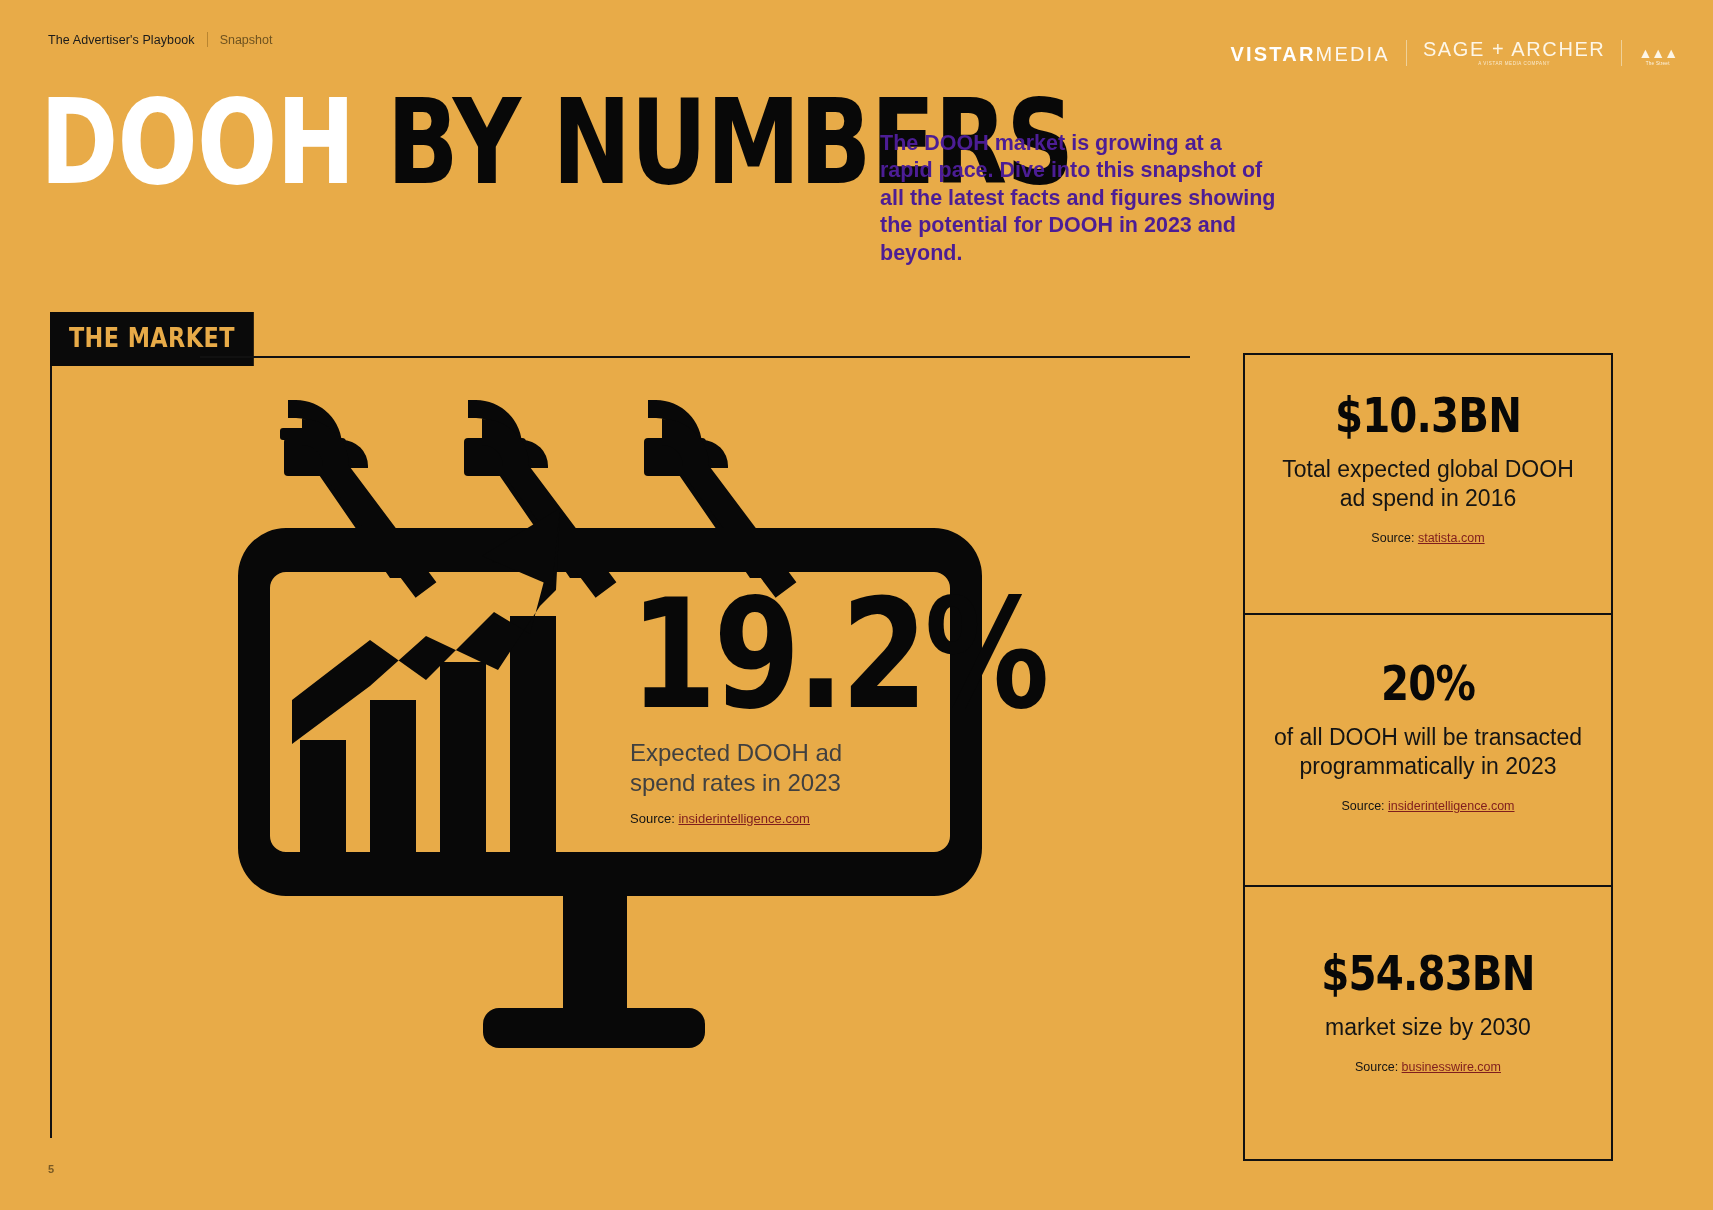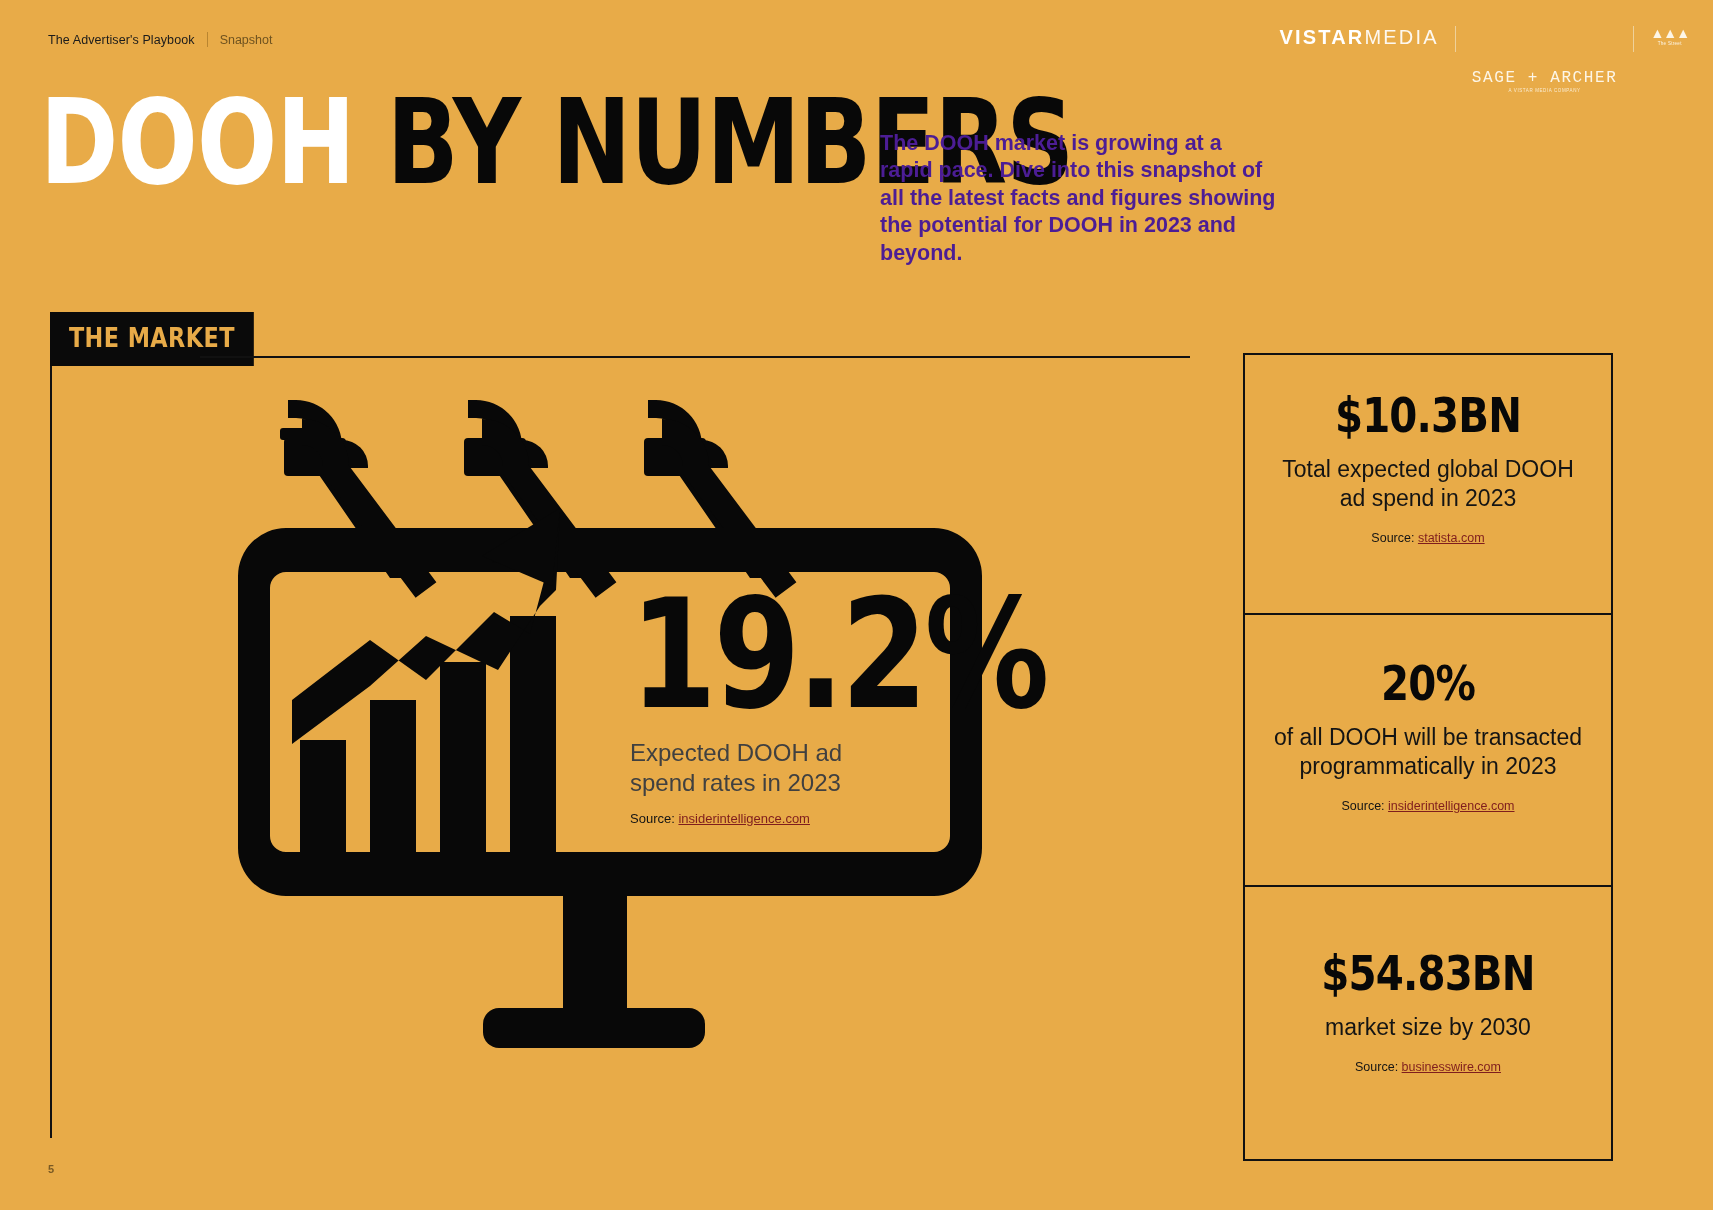--- a/index.html
+++ b/index.html
@@ -47,24 +47,24 @@
     height: 15px;
     background: #b98530;
   }
   .crumb-light {
     color: #6f5320;
     font-weight: normal;
   }
 
   .logos {
     position: absolute;
-    right: 24px;
+    right: 36px;
     top: -4px;
     display: flex;
-    align-items: flex-start;
+    align-items: flex-end;
     gap: 16px;
     height: 40px;
   }
   .logo-vistar {
     font-size: 20px;
     letter-spacing: 2.2px;
     color: #ffffff;
     display: flex;
     align-items: baseline;
   }
@@ -75,22 +75,22 @@
     height: 26px;
     background: #f2ddb5;
     opacity: .75;
   }
   .logo-sage {
     text-align: center;
     color: #fdf6e7;
     line-height: 1;
   }
   .logo-sage .sage-main {
-    font-family: Liberation Mono, monospace;
-    font-size: 16px;
+    font-family: Liberation Sans, sans-serif;
+    font-size: 20px;
     letter-spacing: 1.6px;
     margin-top: 44px;
   }
   .logo-sage .sage-sub {
     font-size: 4.5px;
     letter-spacing: .6px;
     margin-top: 3px;
     opacity: .85;
   }
   .logo-mark {
@@ -371,21 +371,21 @@
     <div class="bb-source">
       <span class="src-label">Source:</span>
       <span class="src-link">insiderintelligence.com</span>
     </div>
   </div>
 
   <div class="cards">
 
     <div class="card card-1">
       <div class="card-number">$10.3BN</div>
-      <div class="card-text">Total expected global DOOH ad spend in 2023</div>
+      <div class="card-text">Total expected global DOOH ad spend in 2016</div>
       <div class="card-source">
         <span class="src-label">Source:</span>
         <span class="src-link">statista.com</span>
       </div>
     </div>
 
     <div class="card card-2">
       <div class="card-number">20%</div>
       <div class="card-text">of all DOOH will be transacted programmatically in 2023</div>
       <div class="card-source">

